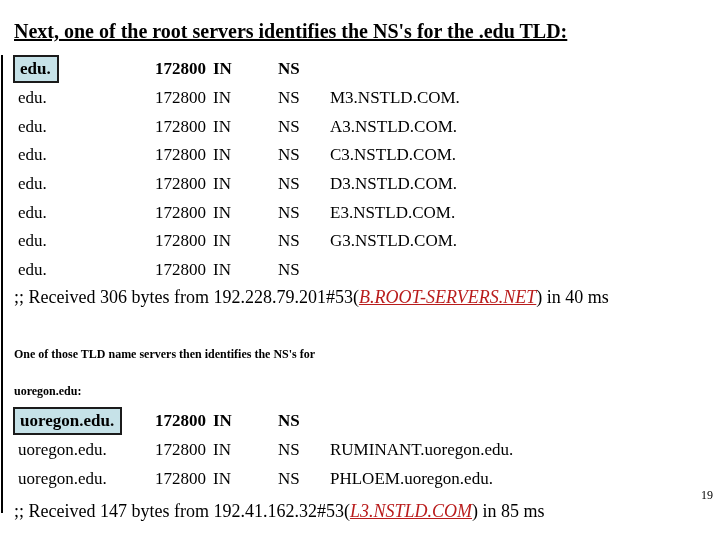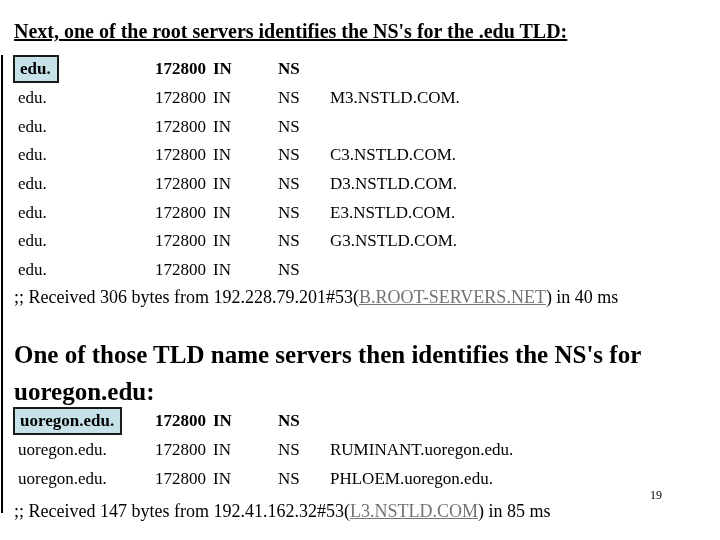--- a/index.html
+++ b/index.html
@@ -12,21 +12,21 @@
   .left-border{
     position:absolute;left:1px;top:55px;width:2px;height:458px;
     background:#000;
   }
   .title1{
     position:absolute;left:14px;top:20px;
     font-size:20px;font-weight:bold;white-space:nowrap;text-decoration:underline;
   }
   .title2{
     position:absolute;left:14px;top:336px;
-    font-size:25px;font-weight:bold;line-height:37px;white-space:nowrap;
+    font-size:12px;font-weight:bold;line-height:37px;white-space:nowrap;
   }
   .rr-table{position:absolute;left:14px;right:0;}
   #table1{top:55px;}
   #table2{top:407px;}
   .rr-row{
     display:grid;
     grid-template-columns:141px 58px 65px 52px auto;
     height:28.65px;align-items:center;
     font-size:17px;white-space:nowrap;
   }
@@ -41,23 +41,23 @@
     line-height:21px;
   }
   .name .hl{margin-left:-1px;}
   .val .hl{margin-left:-9px;}
   .received{
     position:absolute;left:14px;
     font-size:18px;white-space:nowrap;line-height:24px;
   }
   #received1{top:285px;}
   #received2{top:499px;}
-  .received .link{text-decoration:underline;color:#737373;}
+  .received .link{text-decoration:underline;color:#b91c1c;font-style:italic;}
   .page-number{
-    position:absolute;left:650px;top:488px;font-size:12px;
+    position:absolute;left:701px;top:488px;font-size:12px;
   }
 </style>
 </head>
 <body style="--hl: #c6e2e8;">
 
 <div class="left-border"></div>
 
 <div class="title1">Next, one of the root servers identifies the NS's for the .edu TLD:</div>
 
 <div class="rr-table" id="table1">
@@ -72,20 +72,21 @@
     <span class="cell">172800</span>
     <span class="cell">IN</span>
     <span class="cell">NS</span>
     <span class="cell val">M3.NSTLD.COM.</span>
   </div>
   <div class="rr-row">
     <span class="cell name"><span class="plain">edu.</span></span>
     <span class="cell">172800</span>
     <span class="cell">IN</span>
     <span class="cell">NS</span>
+    <span class="cell val">A3.NSTLD.COM.</span>
   </div>
   <div class="rr-row">
     <span class="cell name"><span class="plain">edu.</span></span>
     <span class="cell">172800</span>
     <span class="cell">IN</span>
     <span class="cell">NS</span>
     <span class="cell val">C3.NSTLD.COM.</span>
   </div>
   <div class="rr-row">
     <span class="cell name"><span class="plain">edu.</span></span>

